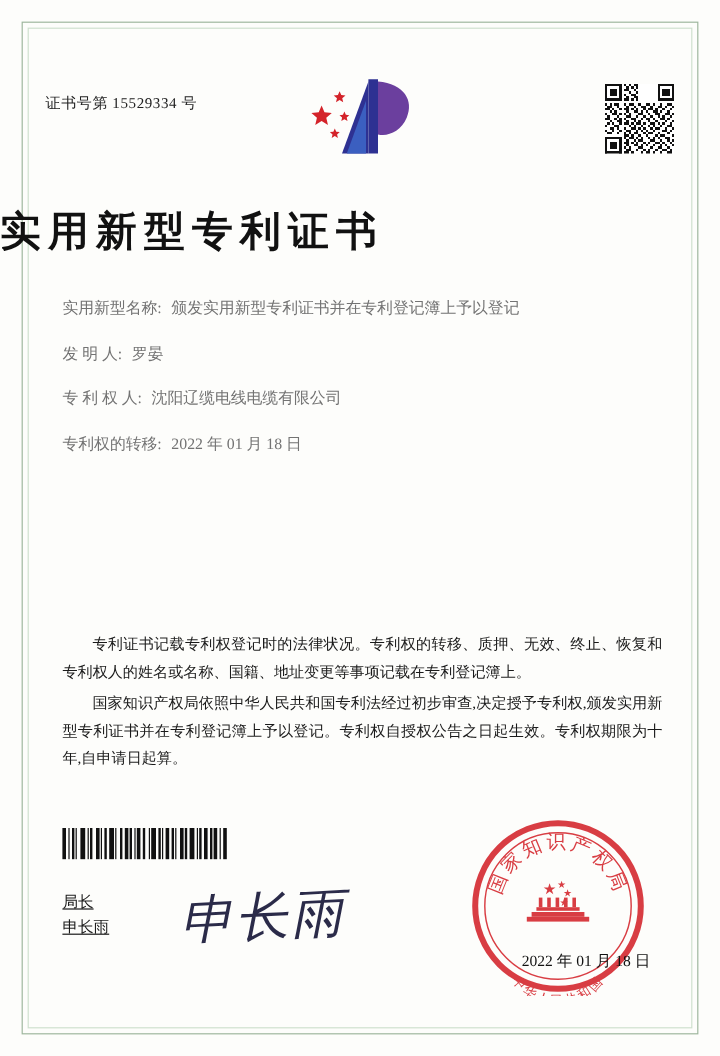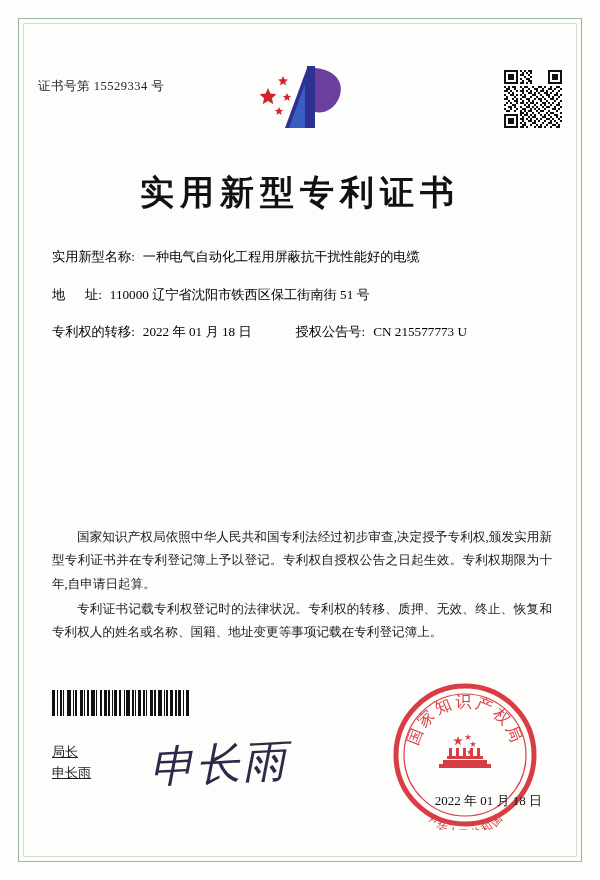--- a/index.html
+++ b/index.html
@@ -67,41 +67,40 @@
     height: 80px;
     text-align: center;
   }
   .emblem svg { display: inline-block; }
 
   .title {
     position: absolute;
     left: 0;
     right: 0;
     top: 170px;
-    text-align: center;
     font-size: 34px;
     font-weight: bold;
     letter-spacing: 6px;
     color: #111;
     font-family: "DejaVu Serif", "Liberation Serif", serif;
   }
 
   
   .fields {
     position: absolute;
     left: 52px;
     right: 52px;
     top: 248px;
   }
   .field-row {
     display: flex;
     align-items: flex-end;
     margin-bottom: 19.5px;
     font-size: 13.2px;
-    color: #000000;
+    color: #737373;
   }
   .field-label {
     white-space: pre;
     flex: none;
   }
   .field-value {
     margin-left: 8px;
   }
   .field-row.two-col .col2 {
     margin-left: 44px;
@@ -440,39 +439,39 @@
         <polygon points="34,45 35.2,47.7 38.1,48 35.9,50 36.6,52.9 34,51.3 31.4,52.9 32.1,50 29.9,48 32.8,47.7"></polygon>
       </g>
     </svg>
   </div>
 
   <div class="title">实用新型专利证书</div>
 
   <div class="fields">
     <div class="field-row">
       <span class="field-label">实用新型名称:</span>
-      <span class="field-value">一种电气自动化工程用屏蔽抗干扰性能好的电缆</span>
+      <span class="field-value">颁发实用新型专利证书并在专利登记簿上予以登记</span>
     </div>
     <div class="field-row">
-      <span class="field-label">地      址:</span>
-      <span class="field-value">110000 辽宁省沈阳市铁西区保工街南街 51 号</span>
+      <span class="field-label">发 明 人:</span>
+      <span class="field-value">罗晏</span>
+    </div>
+    <div class="field-row">
+      <span class="field-label">专 利 权 人:</span>
+      <span class="field-value">沈阳辽缆电线电缆有限公司</span>
     </div>
     <div class="field-row two-col">
       <span class="field-label">专利权的转移:</span>
       <span class="field-value nowrap">2022 年 01 月 18 日</span>
-      <span class="col2">
-        <span class="field-label">授权公告号:</span>
-        <span class="field-value nowrap">CN 215577773 U</span>
-      </span>
     </div>
   </div>
 
   <div class="paragraphs">
+    <p>专利证书记载专利权登记时的法律状况。专利权的转移、质押、无效、终止、恢复和专利权人的姓名或名称、国籍、地址变更等事项记载在专利登记簿上。</p>
     <p>国家知识产权局依照中华人民共和国专利法经过初步审查,决定授予专利权,颁发实用新型专利证书并在专利登记簿上予以登记。专利权自授权公告之日起生效。专利权期限为十年,自申请日起算。</p>
-    <p>专利证书记载专利权登记时的法律状况。专利权的转移、质押、无效、终止、恢复和专利权人的姓名或名称、国籍、地址变更等事项记载在专利登记簿上。</p>
   </div>
 
   <div class="barcode">
     <div class="bars">
       <i style="width:3px"></i>
         <i style="width:2px;background:transparent"></i>
       <i style="width:1px"></i>
         <i style="width:2px;background:transparent"></i>
       <i style="width:2px"></i>
         <i style="width:1px;background:transparent"></i>

